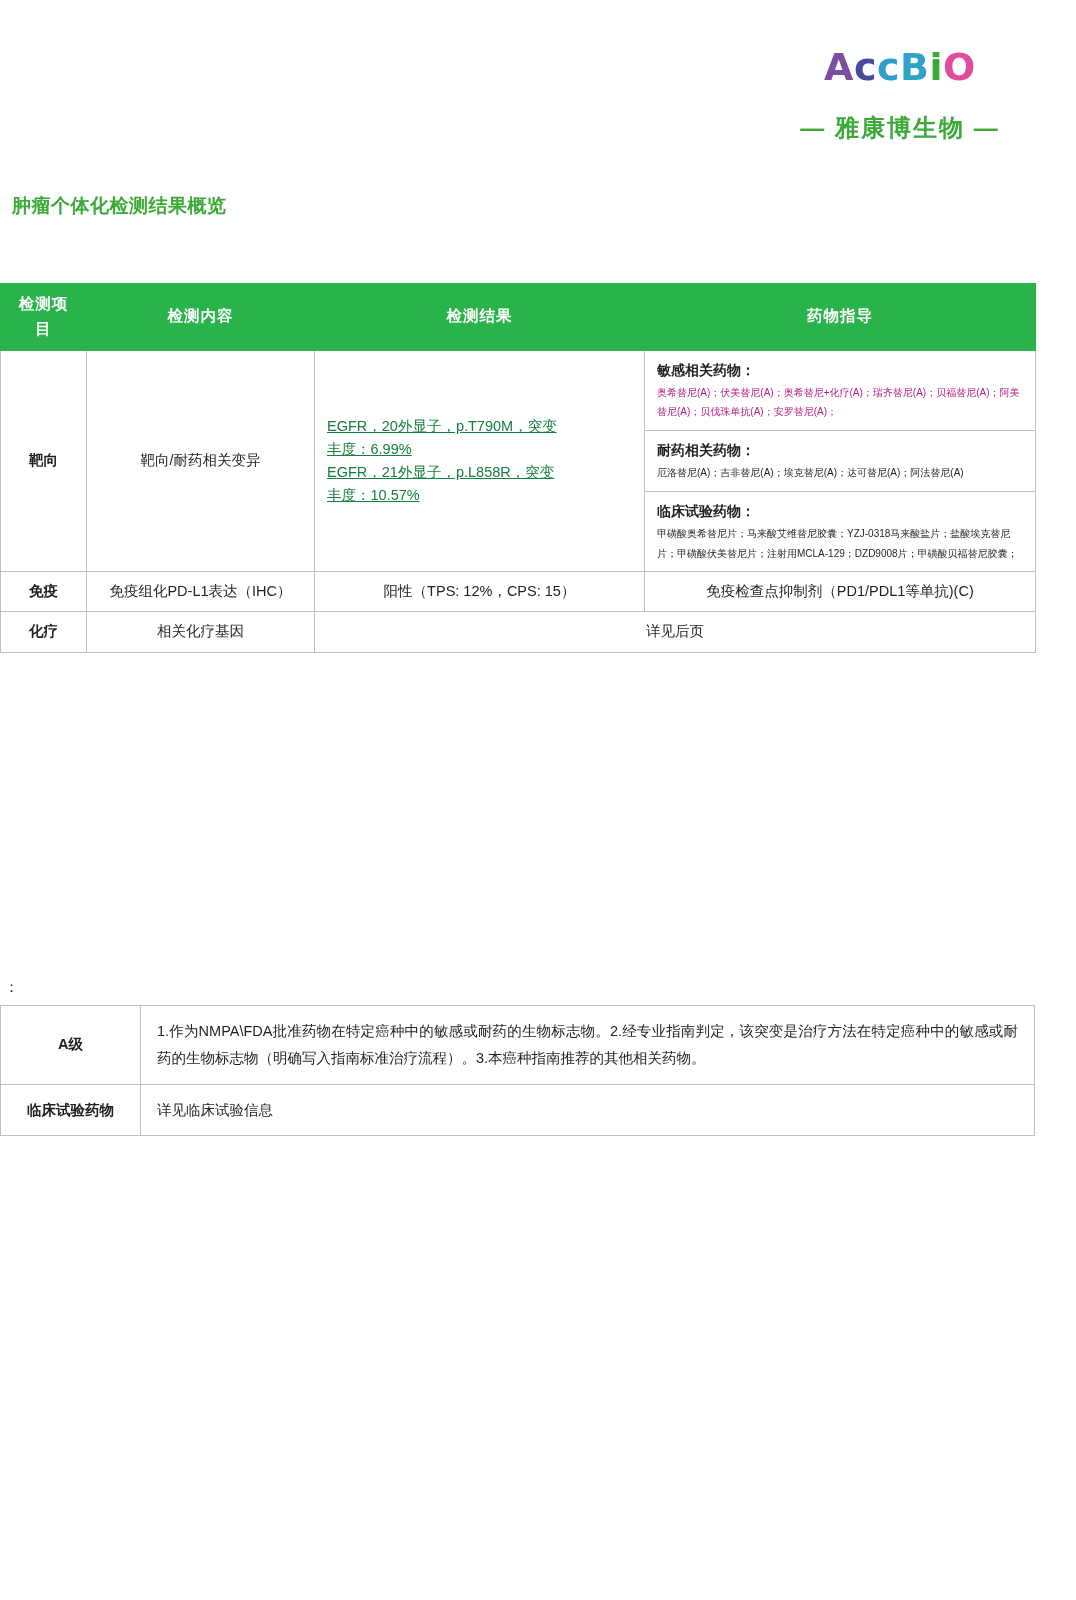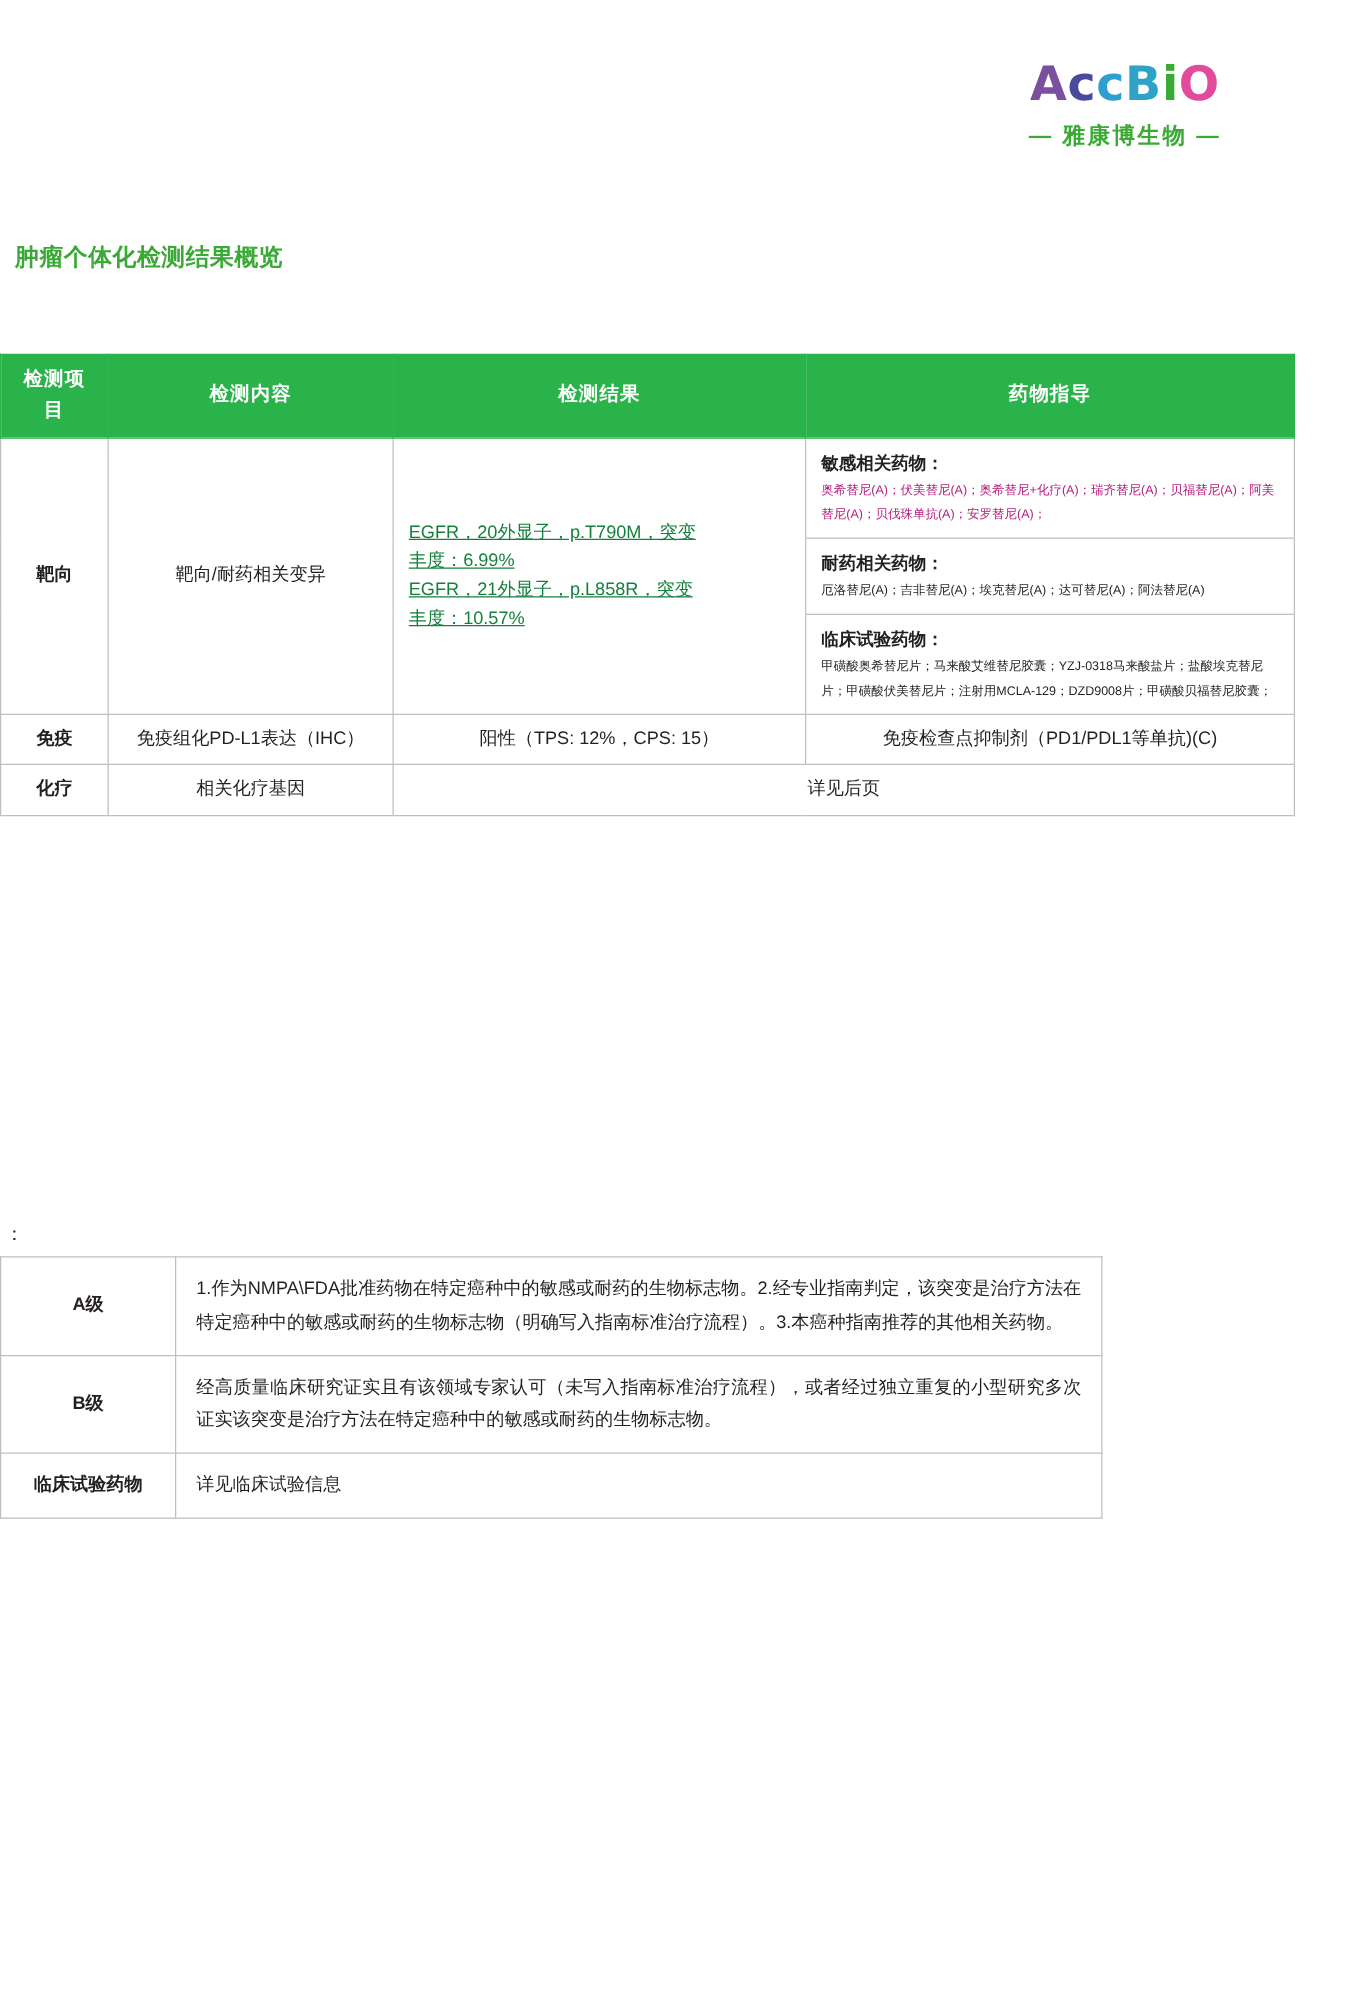--- a/index.html
+++ b/index.html
@@ -39,22 +39,22 @@
     line-height: 1;
     white-space: nowrap;
   }
   .logo-word .a { color: #7b4fa0; }
   .logo-word .c1 { color: #4a4a9c; }
   .logo-word .c2 { color: #2f9fd0; }
   .logo-word .b { color: #2fa3c7; }
   .logo-word .i { color: #3aa935; }
   .logo-word .o { color: #e24b9b; }
   .logo-cn {
-    margin-top: 10px;
-    font-size: 18px;
+    margin-top: 26px;
+    font-size: 24px;
     color: #3aa935;
     font-weight: bold;
     letter-spacing: 2px;
     white-space: nowrap;
   }
 
   
   .doc-title {
     position: absolute;
     top: 193px;
@@ -134,21 +134,21 @@
     left: 4px;
     font-size: 15px;
     color: #231f20;
   }
 
   
   .grade-table {
     position: absolute;
     top: 1005px;
     left: 0px;
-    width: 882px;
+    width: 1035px;
     border-collapse: collapse;
     table-layout: fixed;
   }
   .grade-table td {
     border: 1px solid #bfbfbf;
     vertical-align: middle;
     font-size: 14.5px;
     line-height: 1.85;
   }
   .grade-label {
@@ -240,23 +240,19 @@
     <colgroup>
         <col style="width:140px">
         <col>
       </colgroup>
     <tbody>
       <tr>
         <td class="grade-label">A级</td>
         <td class="grade-desc">1.作为NMPA\FDA批准药物在特定癌种中的敏感或耐药的生物标志物。2.经专业指南判定，该突变是治疗方法在特定癌种中的敏感或耐药的生物标志物（明确写入指南标准治疗流程）。3.本癌种指南推荐的其他相关药物。</td>
       </tr>
       <tr>
-        <td class="grade-label">B级</td>
-        <td class="grade-desc">经高质量临床研究证实且有该领域专家认可（未写入指南标准治疗流程），或者经过独立重复的小型研究多次证实该突变是治疗方法在特定癌种中的敏感或耐药的生物标志物。</td>
-      </tr>
-      <tr>
         <td class="grade-label">临床试验药物</td>
         <td class="grade-desc">详见临床试验信息</td>
       </tr>
     </tbody>
   </table>
 
 </div>
 
 </body></html>

